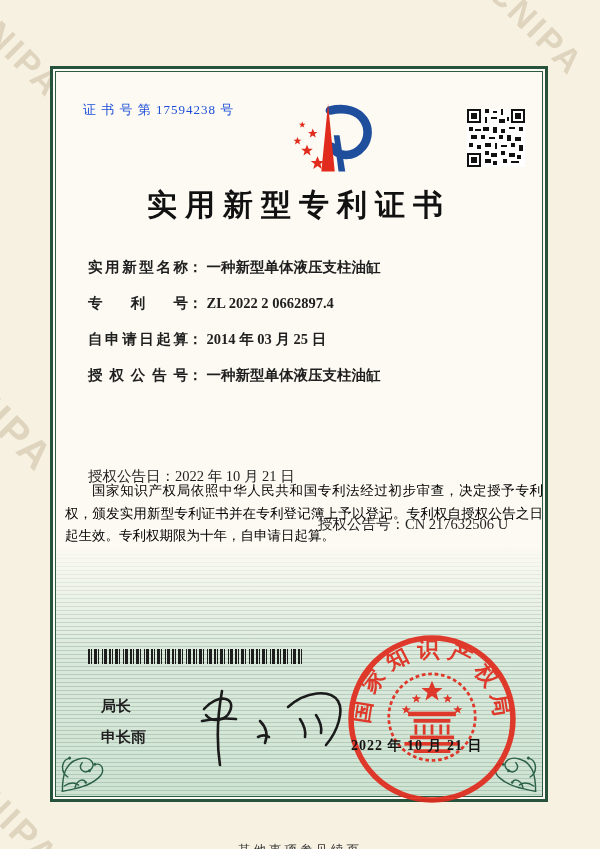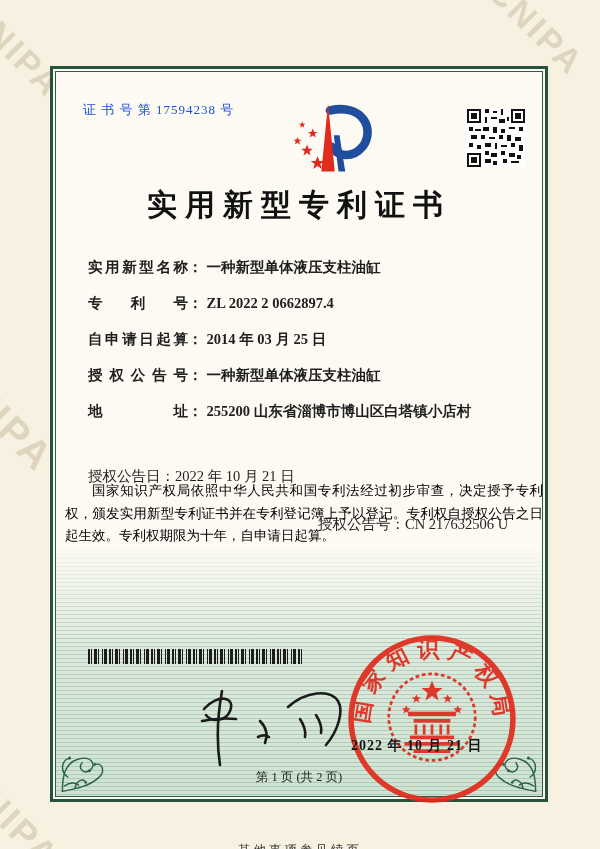--- a/index.html
+++ b/index.html
@@ -216,38 +216,39 @@
     </div>
     <div class="frow">
       <span class="flabel">专利号</span><span>：</span><span class="fvalue">ZL 2022 2 0662897.4</span>
     </div>
     <div class="frow">
       <span class="flabel">自申请日起算</span><span>：</span><span class="fvalue">2014 年 03 月 25 日</span>
     </div>
     <div class="frow">
       <span class="flabel">授权公告号</span><span>：</span><span class="fvalue">一种新型单体液压支柱油缸</span>
     </div>
-    <div class="frow">
-      <span class="flabel">地址</span><span>：</span><span class="fvalue">255200 山东省淄博市博山区白塔镇小店村</span>
-    </div>
   </div>
 
   <div class="grant-row">
     <span>授权公告日</span><span>：</span><span>2022 年 10 月 21 日</span>
     <span class="grant-no">
       <span>授权公告号</span><span>：</span><span>CN 217632506 U</span>
     </span>
   </div>
 
   <div class="bodytext">
     <p>国家知识产权局依照中华人民共和国专利法经过初步审查，决定授予专利权，颁发实用新型专利证书并在专利登记簿上予以登记。专利权自授权公告之日起生效。专利权期限为十年，自申请日起算。</p>
   </div>
 
   <div class="barcode"></div>
 
+  <div class="signer">
+    <div>局长</div>
+    <div>申长雨</div>
+  </div>
 
   <svg class="signature" viewBox="0 0 170 95">
     <g fill="none" stroke="#1b1b1b" stroke-width="2.6" stroke-linecap="round">
       <path d="M34,14 C30,36 28,62 32,88"></path>
       <path d="M16,32 C30,16 48,20 42,34 C38,44 24,46 18,38"></path>
       <path d="M14,44 C24,42 38,41 48,42"></path>
       <path d="M72,44 C78,50 80,58 77,66"></path>
       <path d="M70,60 C74,58 78,58 81,60"></path>
       <path d="M100,30 C118,14 142,12 150,24 C156,34 150,54 138,68"></path>
       <path d="M112,42 C116,48 118,54 117,60"></path>
@@ -278,16 +279,15 @@
       <rect x="-1.5" y="6" width="3" height="11"></rect>
         <rect x="8" y="6" width="3" height="11"></rect>
       <rect x="16" y="6" width="3" height="11"></rect>
       <rect x="-24" y="18" width="48" height="4"></rect>
       <rect x="-30" y="25" width="60" height="4"></rect>
       <path d="M-20,33 h40 v4 h-40 z"></path>
     </g>
   </svg>
   <div class="seal-date">2022 年 10 月 21 日</div>
 
-  <div class="page-num">第 1 页 (共 2 页)</div>
 </div>
 
 <div class="footer-note">其他事项参见续页</div>
 
 </body></html>

